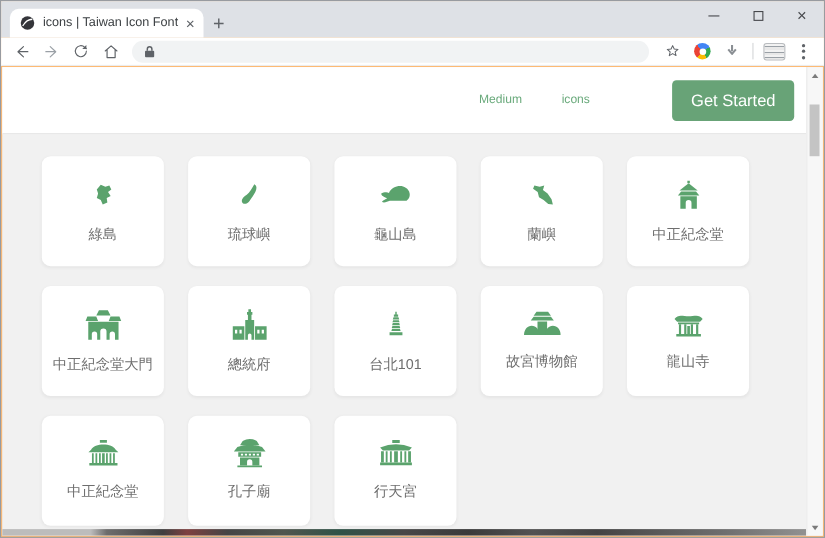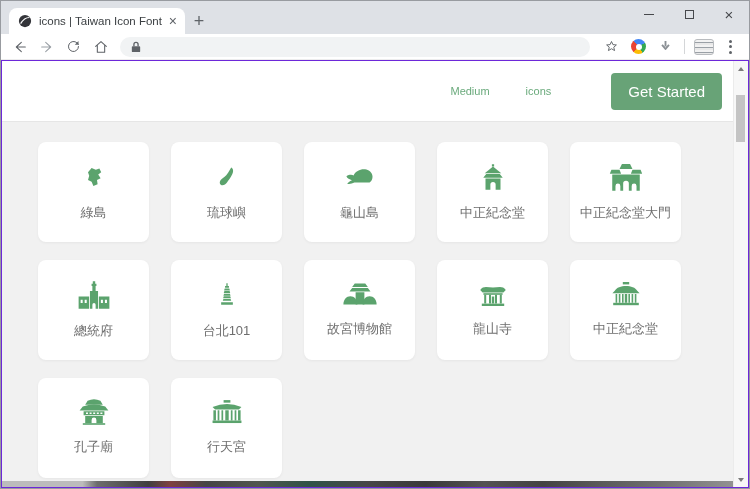--- a/index.html
+++ b/index.html
@@ -1,20 +1,20 @@
 <!DOCTYPE html>
 <html style="--accent: #6aaa7c; --btn: #68a377; --icon: #5ba36d;"><head>
 <meta charset="utf-8">
 <style>
   * { margin:0; padding:0; box-sizing:border-box; }
   html,body { width:750px; height:489px; overflow:hidden; }
   body { font-family:"Liberation Sans", sans-serif; }
   :root { --accent:#6aaa7c; --btn:#68a377; --icon:#5ba36d; }
 
-  .window { position:relative; width:750px; height:489px; background:#6d28d9; border:1px solid #989ba0; }
+  .window { position:relative; width:750px; height:489px; background:#fdba74; border:1px solid #989ba0; }
 
   
   .tabbar { height:33px; background:#dee1e6; display:flex; align-items:flex-end; padding-left:8px; position:relative; }
   .tab { width:176px; height:26px; background:#fff; border-radius:8px 8px 0 0; display:flex; align-items:center; padding:0 8px 0 9px; gap:7px; }
   .favicon { width:14px; height:14px; flex:0 0 auto; }
   .tab-title { font-size:11.5px; color:#3c4043; white-space:nowrap; overflow:hidden; flex:1; }
   .tab-close { color:#5f6368; font-size:14px; line-height:1; }
   .newtab { width:28px; height:26px; display:flex; align-items:center; justify-content:center; color:#5f6368; font-size:18px; }
   .win-controls { position:absolute; top:0; right:0; display:flex; height:26px; }
   .win-btn { width:40px; display:flex; align-items:center; justify-content:center; color:#46484c; }
@@ -35,21 +35,21 @@
   .menu-dots i { width:3px; height:3px; border-radius:50%; background:#5f6368; }
 
   
   .page { position:absolute; top:60px; left:1px; right:1px; bottom:1px; background:#f1f1f1; }
   .page-content { position:absolute; left:0; right:15px; top:0; bottom:0; overflow:hidden; }
 
   .site-header { height:61px; background:#fff; border-bottom:1px solid #e6e6e6; display:flex; align-items:center; padding:0 11px 0 36px; }
   .brand { font-size:20px; color:var(--accent); }
   .site-nav { margin-left:auto; display:flex; align-items:center; gap:36px; }
   .nav-link { font-size:11px; color:var(--accent); cursor:pointer; }
-  .cta-btn { background:var(--btn); color:#fff; border:none; font-family:inherit; font-size:15px; padding:10px 17px; border-radius:4px; margin-left:24px; cursor:pointer; }
+  .cta-btn { background:var(--btn); color:#fff; border:none; font-family:inherit; font-size:15px; padding:10px 17px; border-radius:4px; margin-left:39px; cursor:pointer; }
 
   .grid { padding:20px 0 0 36px; display:grid; grid-template-columns:repeat(5,111px); column-gap:22px; row-gap:18px; }
   .card { width:111px; height:100px; background:#fff; border-radius:8px; display:flex; flex-direction:column; align-items:center; box-shadow:0 1px 3px rgba(0,0,0,.05); }
   .card svg { margin-top:20px; fill:var(--icon); }
   .card-label { font-size:13px; color:#6e6e6e; margin-top:12px; white-space:nowrap; }
 
   .bottom-strip { position:absolute; left:0; right:0; bottom:0; height:6px;
     background:linear-gradient(90deg,#bcbcbc 0 11%,#6d6d6d 13%,#3f3f3f 20%,#7e4040 23%,#454545 28%,#50564e 35%,#2f5347 42%,#474747 50%,#3a3a3a 58%,#525252 66%,#434343 74%,#5a5a5a 82%,#6f6f6f 90%,#919191 100%); }
 
   
@@ -170,20 +170,26 @@
           <span class="card-label">琉球嶼</span>
         </div>
 
         <div class="card">
           <svg width="32" height="30" viewBox="0 0 40 36">
             <path d="M12 16 c3 -7 13 -10 19 -6 c5 3 6 9 3 13 l-2 2 H13 c-3 1 -7 3 -9 1 c2 -2 4 -3 6 -4 c-3 -1 -6 -2 -7 -5 c3 -2 7 -2 9 -1 z"></path>
           </svg>
           <span class="card-label">龜山島</span>
         </div>
 
+        <div class="card">
+          <svg width="24" height="30" viewBox="0 0 40 36">
+            <path d="M8 4 l8 2 7-2 -2 7 7 5 6 9 2 8 -7 -1 -7-6 -7-4 -2-8 -7-5 z"></path>
+          </svg>
+          <span class="card-label">蘭嶼</span>
+        </div>
 
 
         <div class="card">
           <svg width="30" height="30" viewBox="0 0 40 36">
             <path d="M18.5 1 h3 v3 h-3 z"></path>
             <path d="M20 4 L31 13 H9 z"></path>
             <path d="M11 14 h18 l4 5 H7 z"></path>
             <path fill-rule="evenodd" d="M10 20 h20 v15 H10 z M16.5 35 v-7 a3.5 3.5 0 0 1 7 0 v7 z"></path>
           </svg>
           <span class="card-label">中正紀念堂</span>

